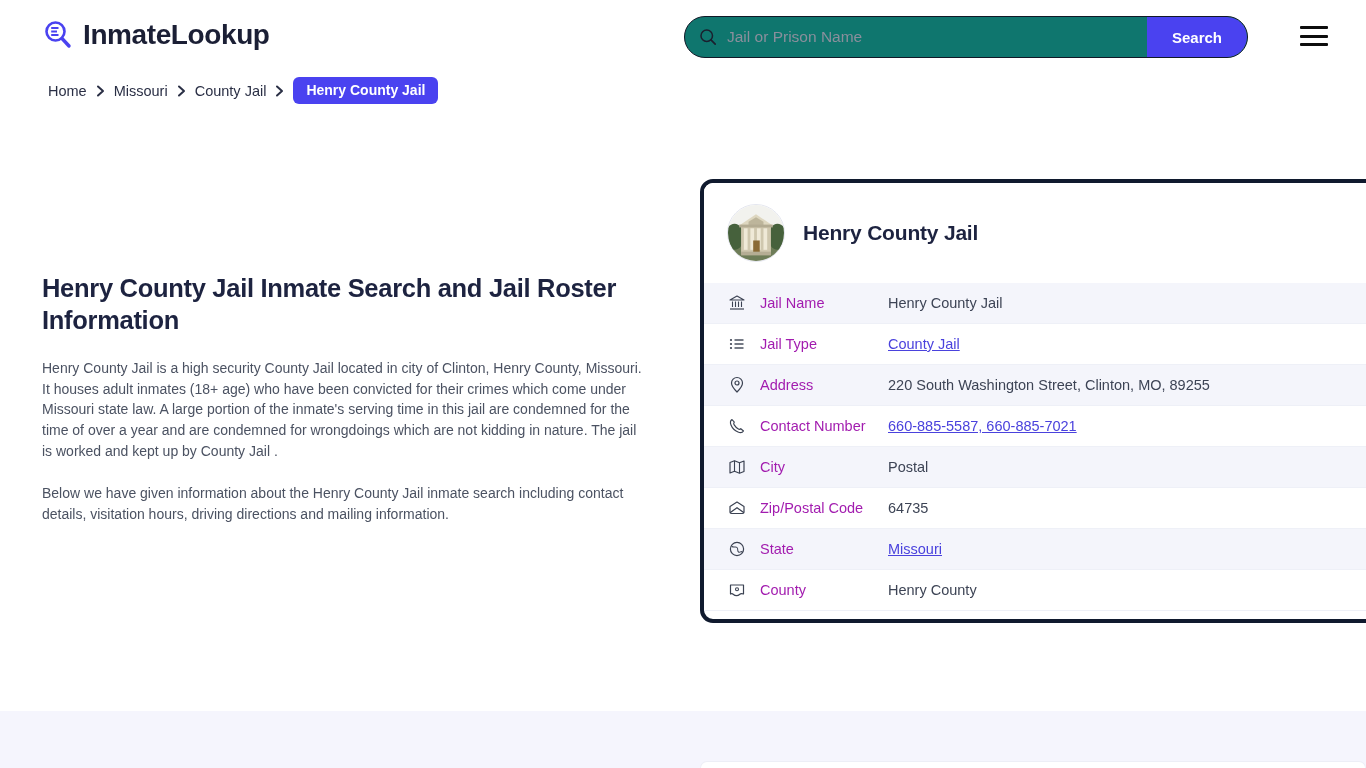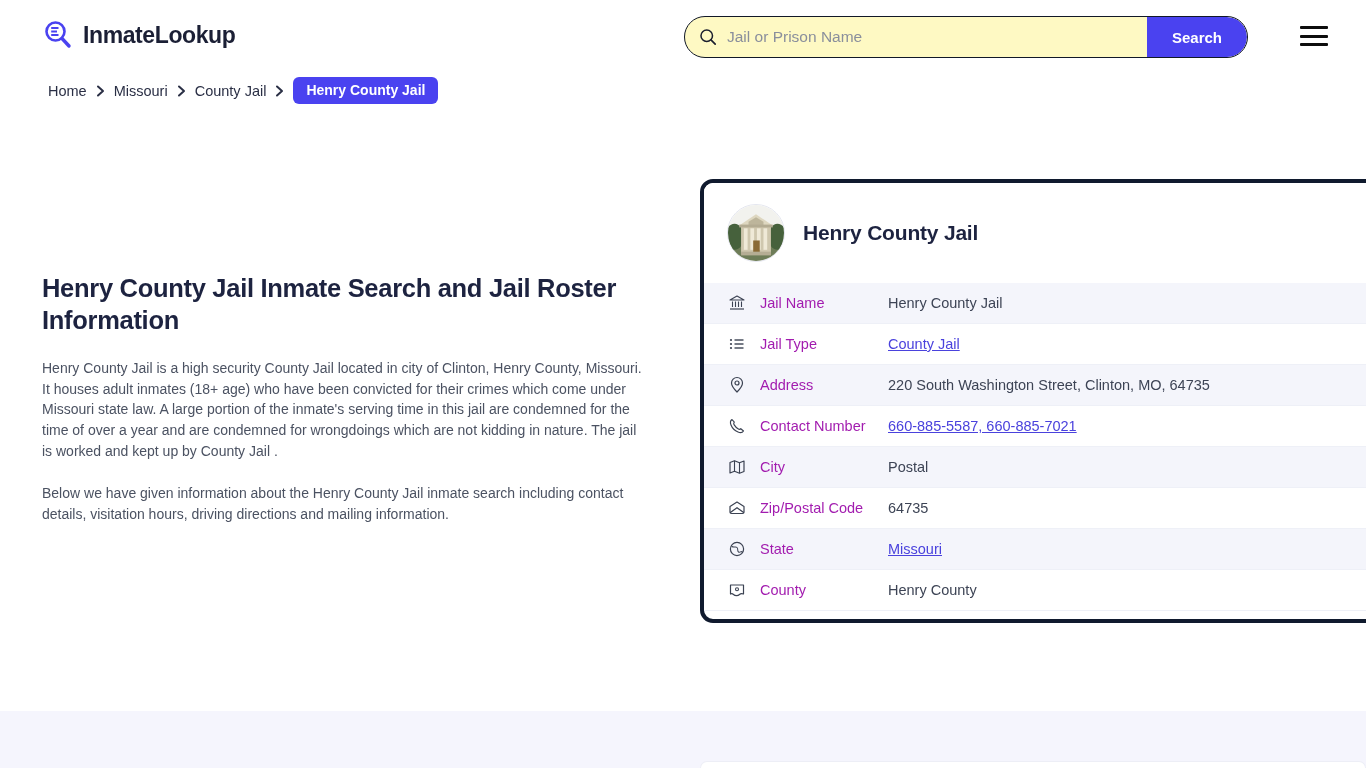--- a/index.html
+++ b/index.html
@@ -15,29 +15,29 @@
   .header {
     position: absolute; top: 0; left: 0; width: 1366px; height: 72px;
     background: #ffffff;
   }
   .logo {
     position: absolute; left: 42px; top: 19px;
     display: flex; align-items: center; gap: 9px;
   }
   .logo-icon { width: 32px; height: 32px; display:block; }
   .logo-text {
-    font-size: 23px; font-weight: 700; color: #1b1f35;
+    font-size: 28px; font-weight: 700; color: #1b1f35;
     letter-spacing: -0.4px; line-height: 1;
   }
 
   .searchbar {
     position: absolute; left: 684px; top: 16px;
     width: 564px; height: 42px;
     border: 1.6px solid #111827; border-radius: 21px;
-    background: #fef9c3; display: flex; align-items: center;
+    background: #0f766e; display: flex; align-items: center;
     overflow: hidden;
   }
   .search-icon { margin-left: 14px; width: 18px; height: 18px; flex: none; }
   .search-input {
     flex: 1 1 auto; border: none; outline: none; height: 100%;
     font-family: "Liberation Sans", sans-serif;
     font-size: 15.5px; color: #111827;
     padding: 0 10px 0 10px; background: transparent;
   }
   .search-input::placeholder { color: #8a8f9c; }
@@ -232,21 +232,21 @@
       <span class="row-label">Jail Type</span>
       <span class="row-value"><a>County Jail</a></span>
     </div>
 
     <div class="row alt">
       <svg class="row-icon" viewBox="0 0 18 18">
         <path d="M9 16 C9 16 14.5 10.5 14.5 7 A5.5 5.5 0 0 0 3.5 7 C3.5 10.5 9 16 9 16 Z" fill="none" stroke="#3b4252" stroke-width="1.2"></path>
         <circle cx="9" cy="7" r="2" fill="none" stroke="#3b4252" stroke-width="1.2"></circle>
       </svg>
       <span class="row-label">Address</span>
-      <span class="row-value">220 South Washington Street, Clinton, MO, 64735</span>
+      <span class="row-value">220 South Washington Street, Clinton, MO, 89255</span>
     </div>
 
     <div class="row plain">
       <svg class="row-icon" viewBox="0 0 18 18">
         <path d="M4 2.5 C2.5 3.5 2 5.5 3 8 C4.2 11 7 13.8 10 15 C12.5 16 14.5 15.5 15.5 14 L12.8 11.7 C12 12.4 11.2 12.5 10.4 12 C8.8 11 7 9.2 6 7.6 C5.5 6.8 5.6 6 6.3 5.2 Z" fill="none" stroke="#3b4252" stroke-width="1.15" stroke-linejoin="round"></path>
       </svg>
       <span class="row-label">Contact Number</span>
       <span class="row-value"><a>660-885-5587, 660-885-7021</a></span>
     </div>
 

